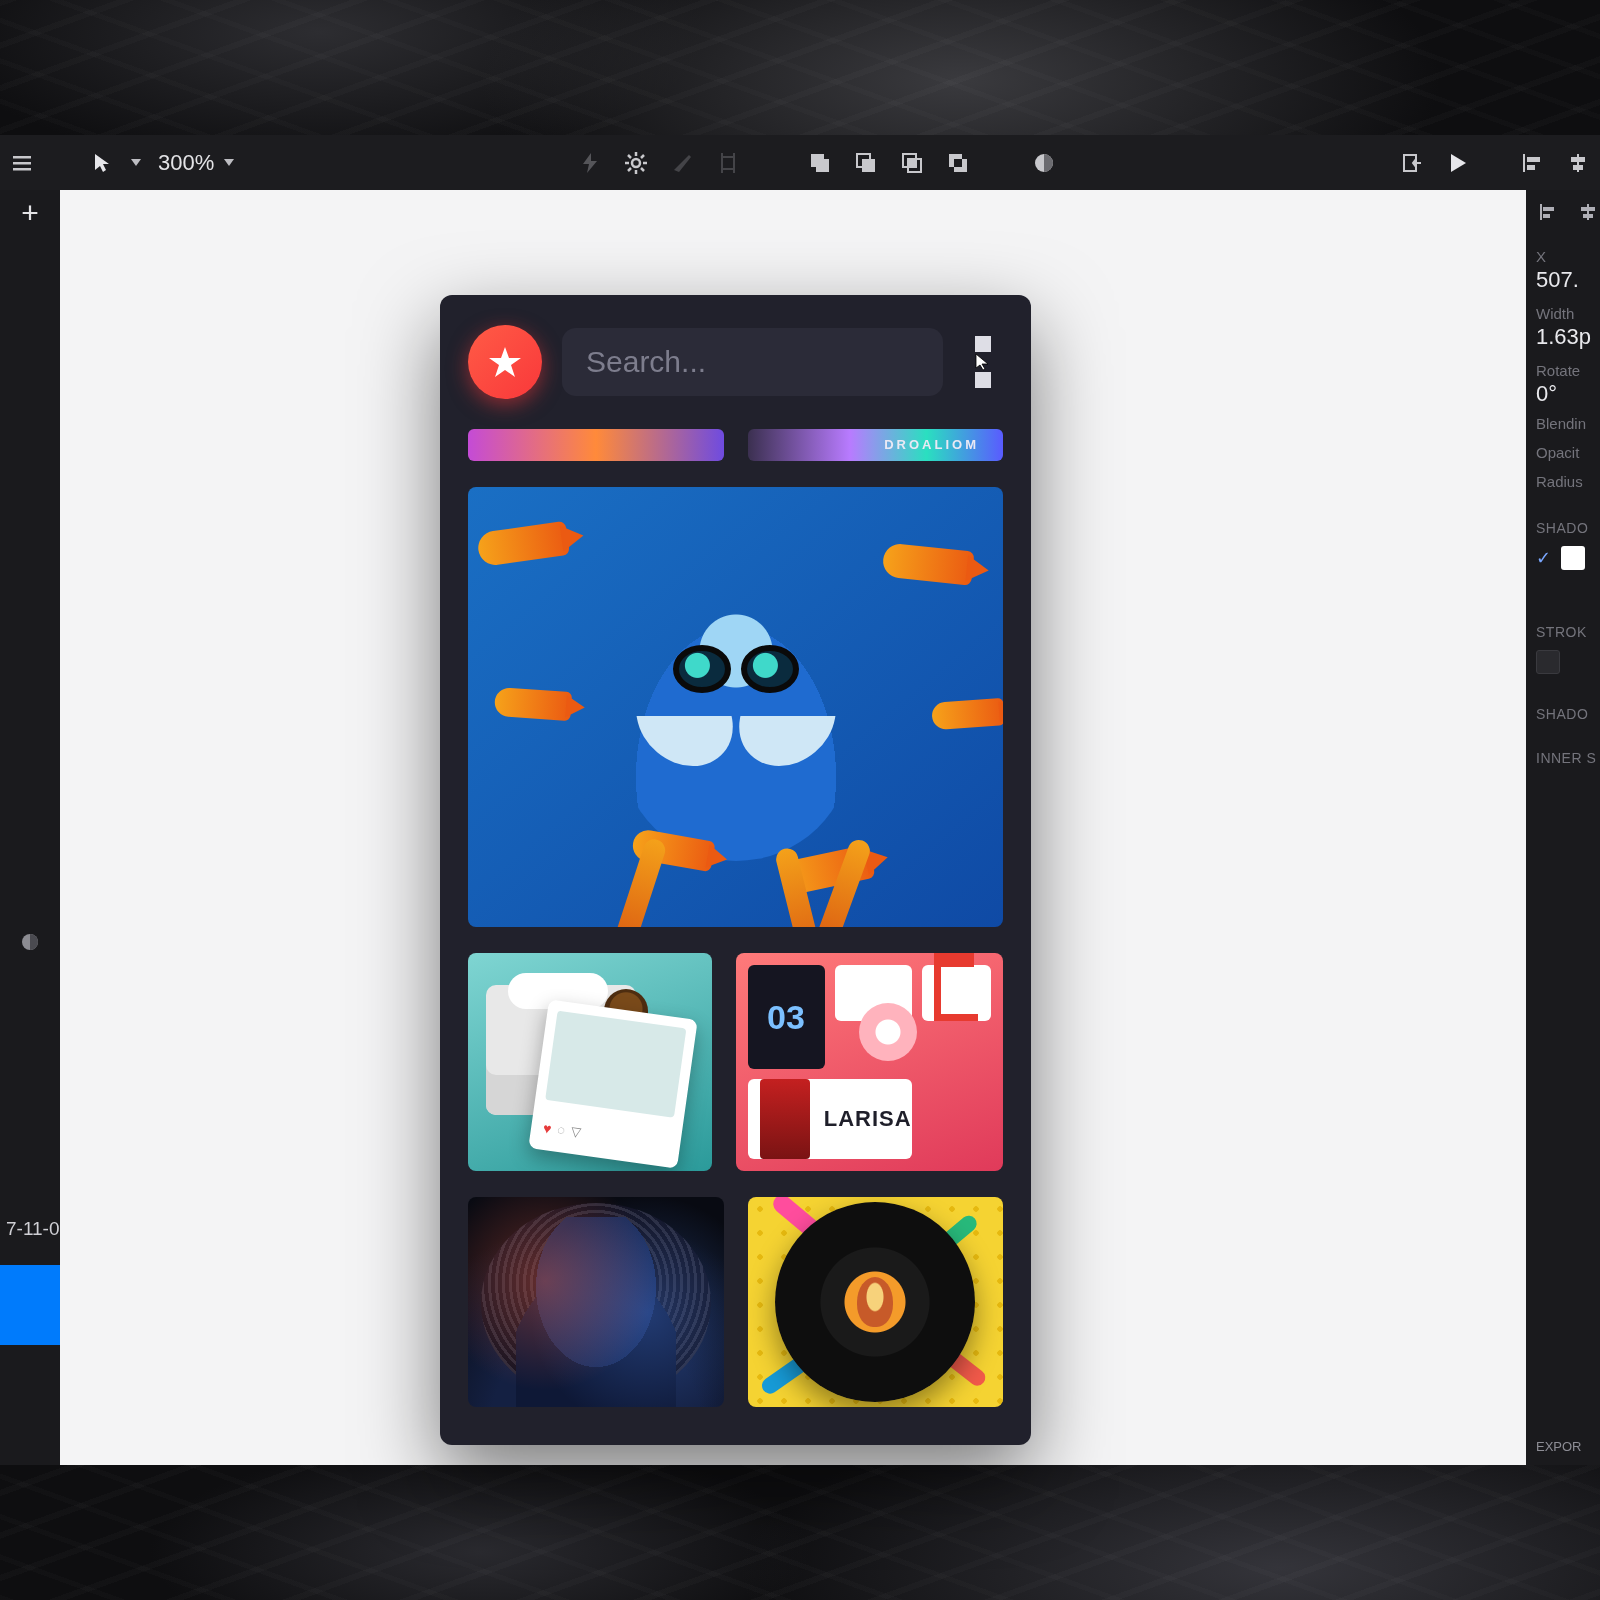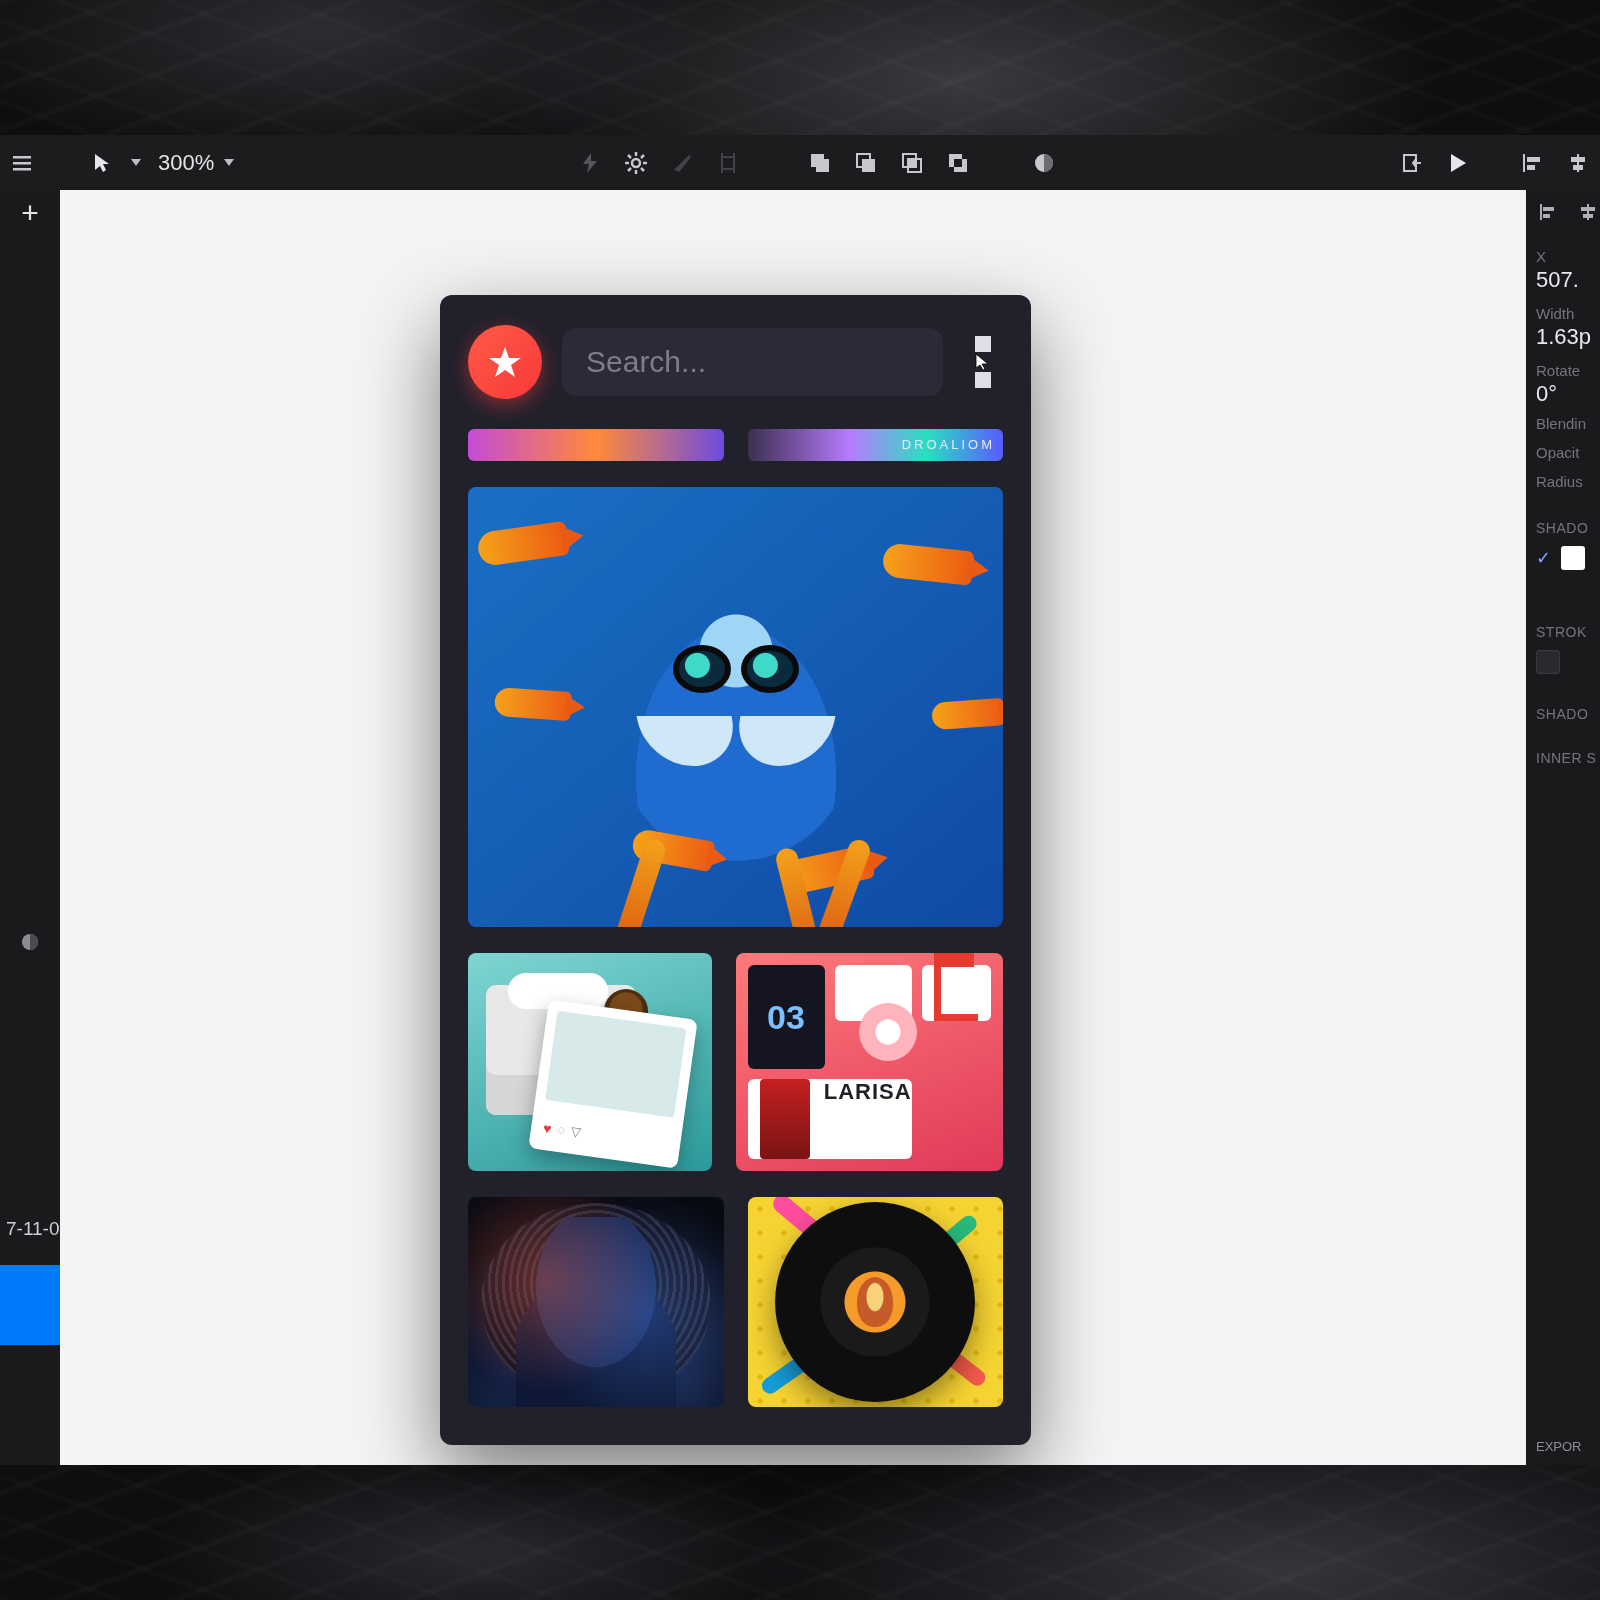--- a/index.html
+++ b/index.html
@@ -64,21 +64,21 @@
   .star-btn{width:74px;height:74px;border-radius:50%;background:linear-gradient(135deg,#ff5b46,var(--accent-red));display:flex;align-items:center;justify-content:center;box-shadow:0 6px 20px rgba(249,56,58,0.5);}
   .search{flex:1;height:68px;background:#2b2b38;border-radius:14px;display:flex;align-items:center;padding:0 24px;color:#7d7d8d;font-size:30px;}
   .overflow-btn{width:40px;height:60px;display:flex;flex-direction:column;align-items:center;justify-content:space-between;color:#dedee6;padding:4px 0;}
   .overflow-btn .sq{width:16px;height:16px;background:#dedee6;}
   .overflow-btn .cursor{position:relative;width:18px;height:18px;}
 
   .strip{display:flex;gap:24px;margin-top:30px;}
   .strip .sc{flex:1;height:32px;border-radius:6px;}
   .sc1{background:linear-gradient(90deg,#c44bd6,#ff8a3a,#6f4be0);}
   .sc2{background:linear-gradient(90deg,#3b3050,#b87bff 40%,#2adfc0 70%,#5a5bff);}
-  .sc2 .tx{color:#e9e9f4;font-size:13px;letter-spacing:3px;font-weight:400;text-align:right;padding-right:8px;line-height:32px;}
+  .sc2 .tx{color:#e9e9f4;font-size:13px;letter-spacing:3px;font-weight:700;text-align:right;padding-right:24px;line-height:32px;}
 
   .hero{margin-top:26px;height:440px;border-radius:8px;position:relative;overflow:hidden;
     background:linear-gradient(140deg,#1a6fc4,#0f4aa5);}
   
   .hero::before{content:"";position:absolute;left:50%;top:50%;width:230px;height:280px;transform:translate(-50%,-45%);
     background:radial-gradient(circle at 50% 25%, #9fd6f5 0 36px, transparent 37px),
                radial-gradient(ellipse 100px 150px at 50% 70%, #1f6bd0 0 100%, transparent);
     border-radius:50%/40%;}
   .hero .glasses{position:absolute;left:50%;top:36%;transform:translateX(-50%);display:flex;gap:10px;}
   .lens{width:58px;height:48px;border-radius:50%;background:radial-gradient(circle at 40% 40%, #3fd9ca 0 12px, #0a2b3e 13px 100%);border:6px solid #0a0a0a;}
@@ -106,21 +106,21 @@
   .hearti{color:#e63b3b;font-size:14px;} .ci{color:#8a8a8a;font-size:13px;}
 
   .tile-b{background:linear-gradient(160deg,#ff7a7a,#e03a5a);padding:12px;display:grid;grid-template-columns:1fr 1fr 0.9fr;grid-template-rows:1fr 1fr;gap:10px;}
   .tb{background:#fff;border-radius:6px;position:relative;}
   .tb1::before{content:"";position:absolute;left:24px;top:38px;width:58px;height:58px;border-radius:50%;background:radial-gradient(circle at 50% 50%, #fff 0 12px, #ffb3bd 13px 100%);} 
   .tb2{display:flex;align-items:center;justify-content:center;}
   .chair{width:44px;height:56px;border-left:7px solid #e73a2f;border-bottom:7px solid #e73a2f;position:relative;}
   .chair::before{content:"";position:absolute;left:-7px;top:-22px;width:40px;height:24px;background:#e73a2f;border-radius:4px 4px 0 0;}
   .tb3{grid-row:1/3;background:#151521;display:flex;flex-direction:column;align-items:center;justify-content:center;color:#7cc0ff;}
   .tb3 .big{font-size:34px;font-weight:700;}
-  .tb4{grid-column:1/3;display:flex;}
+  .tb4{grid-column:1/3;display:flex;align-items:center;}
   .tb4 .ph{width:64px;height:80px;background:linear-gradient(#c42020,#7a1313);margin-left:12px;border-radius:4px;}
   .tb4 .nm{margin-left:14px;font-size:22px;font-weight:800;color:#1f1f2a;letter-spacing:1px;}
 
   .grid3{display:flex;gap:24px;margin-top:26px;}
   .tile2{flex:1;height:210px;border-radius:8px;position:relative;overflow:hidden;}
   .tile-c{background:radial-gradient(circle at 50% 110%, #142042 0 40%, #080a12 80%);}
   .tc-fig{position:absolute;left:50%;top:20px;transform:translateX(-50%);width:160px;height:200px;
     background:radial-gradient(ellipse 60px 80px at 50% 35%, #1a2a56 0 100%, transparent),
                radial-gradient(ellipse 90px 120px at 50% 85%, #0e1836 0 100%, transparent);}
   .tc-hair{position:absolute;left:50%;top:6px;transform:translateX(-50%);width:230px;height:200px;

